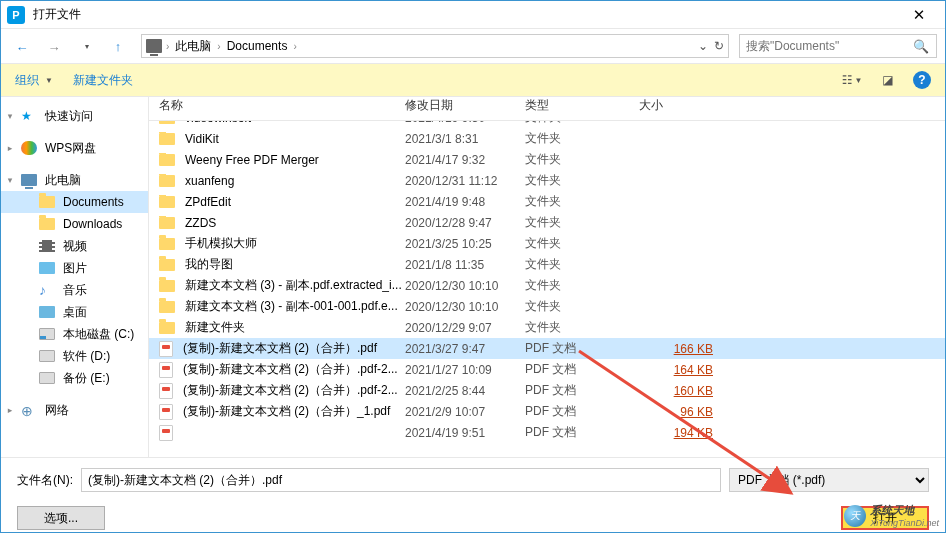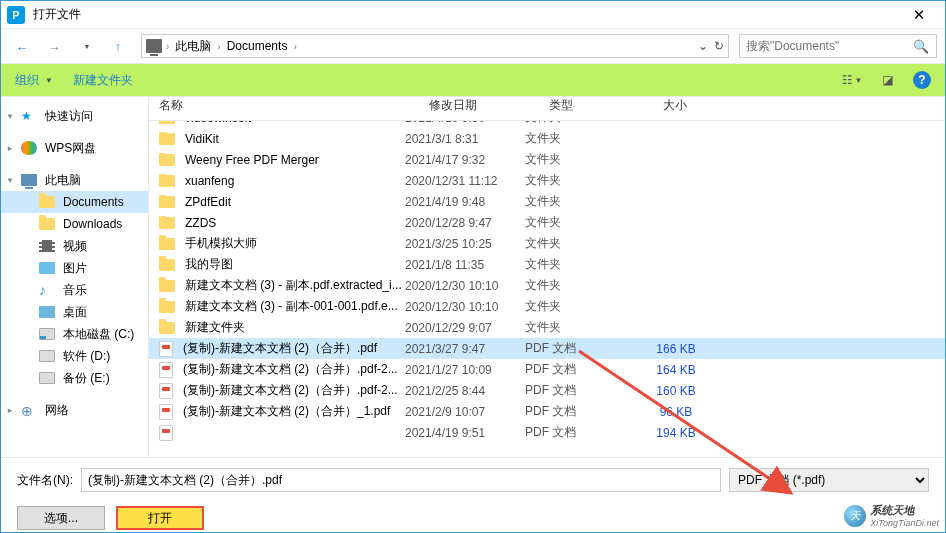--- a/index.html
+++ b/index.html
@@ -13,21 +13,21 @@
 .nav-btn.enabled { color:#1a7fd4; }
 .breadcrumb { flex:1; height:24px; border:1px solid #ccc; display:flex; align-items:center; padding:0 4px; gap:4px; margin:0 4px; }
 .breadcrumb .pc-icon { width:16px; height:14px; background:#666; border-radius:1px; position:relative; }
 .breadcrumb .pc-icon::after{ content:""; position:absolute; bottom:-3px; left:4px; width:8px; height:2px; background:#666; }
 .breadcrumb .sep { color:#888; font-size:10px; }
 .breadcrumb .crumb { padding:0 2px; }
 .breadcrumb .refresh { margin-left:auto; display:flex; gap:6px; color:#555; }
 .searchbox { width:198px; height:24px; border:1px solid #ccc; display:flex; align-items:center; padding:0 6px; color:#888; }
 .searchbox input { border:none; outline:none; flex:1; font-size:12px; color:#888; }
 .searchbox .mag { font-size:13px; }
-.toolbar { height:34px; border-top:1px solid #e8e8e8; border-bottom:1px solid #e8e8e8; display:flex; align-items:center; padding:0 14px; gap:20px; background:#bef264; }
+.toolbar { height:34px; border-top:1px solid #e8e8e8; border-bottom:1px solid #e8e8e8; display:flex; align-items:center; padding:0 14px; gap:20px; background:#fef9c3; }
 .toolbar .tb-link { color:#1a7fd4; font-size:12px; display:flex; align-items:center; gap:4px; }
 .toolbar .right { margin-left:auto; display:flex; align-items:center; gap:14px; color:#555; }
 .toolbar .viewbtn { width:22px; height:18px; display:flex; align-items:center; justify-content:center; }
 .help-icon { width:18px; height:18px; border-radius:50%; background:#1a7fd4; color:#fff; display:flex; align-items:center; justify-content:center; font-size:12px; font-weight:bold; }
 .main { display:flex; height:360px; }
 .sidebar { width:148px; padding:8px 0; border-right:1px solid #e8e8e8; overflow:hidden; }
 .side-item { display:flex; align-items:center; height:22px; padding-left:20px; gap:8px; position:relative; }
 .side-item.sub { padding-left:38px; }
 .side-item.selected { background:#cce8ff; }
 .side-item .chev { position:absolute; left:4px; color:#888; font-size:9px; width:10px; text-align:center; }
@@ -43,40 +43,40 @@
 .si-film::before{left:0}.si-film::after{right:0}
 .si-pic{ width:16px; height:12px; background:#6bbfea; border-radius:1px; }
 .si-music{ color:#4a90d9; font-size:14px; line-height:14px; }
 .si-desk{ width:16px; height:12px; background:#6bb8e0; border-radius:1px; }
 .si-disk{ width:16px; height:12px; background:#ddd; border:1px solid #aaa; border-radius:1px; position:relative; }
 .si-disk.c::after{content:"";position:absolute;bottom:0;left:0;width:6px;height:3px;background:#3a94d0;}
 .si-net{ color:#5a8fb8; font-size:14px; }
 .filepane { flex:1; position:relative; }
 .headers { display:flex; height:24px; border-bottom:1px solid #e8e8e8; align-items:flex-start; font-size:12px; color:#333; }
 .col-name { width:256px; padding-left:10px; }
-.col-date { width:120px;margin-left:24px; }
+.col-date { width:120px; }
 .col-type { width:114px; }
 .col-size { width:90px; }
 .filelist { overflow:hidden; }
 .file-row { display:flex; height:21px; align-items:center; font-size:12px; }
 .file-row.selected { background:#cce8ff; }
 .file-row .fn { width:256px; padding-left:10px; display:flex; align-items:center; gap:10px; white-space:nowrap; overflow:hidden; text-overflow:ellipsis; }
 .file-row .fd { width:120px; color:#555; }
 .file-row .ft { width:114px; color:#555; }
-.file-row .fs { width:90px; color:#1d4ed8; text-align:center; padding-right:16px; }
+.file-row .fs { width:90px; color:#c2410c; text-align:right; padding-right:16px;text-decoration:underline; }
 .ico-folder{ width:16px; height:12px; background:#ffd86b; border-radius:1px; flex-shrink:0; position:relative;}
 .ico-folder::before{content:"";position:absolute;top:-3px;left:0;width:7px;height:3px;background:#ffd86b;border-radius:1px 1px 0 0;}
 .ico-pdf{ width:14px; height:16px; background:#fff; border:1px solid #ccc; border-radius:1px; flex-shrink:0; position:relative;}
 .ico-pdf::after{content:"";position:absolute;top:3px;left:2px;width:8px;height:4px;background:#e74c3c;border-radius:1px;}
 .footer { border-top:1px solid #e8e8e8; padding:10px 16px 12px; }
 .fn-row { display:flex; align-items:center; gap:8px; margin-bottom:14px; }
 .fn-row label { }
 .fn-row .fn-input { flex:1; height:24px; border:1px solid #ccc; padding:0 6px; font-size:12px; }
 .fn-row select { width:200px; height:24px; border:1px solid #ccc; font-size:12px; padding:0 4px; }
-.btn-row { display:flex; justify-content:flex-start; gap:11px; }
+.btn-row { display:flex; justify-content:space-between; gap:11px; }
 .btn { width:88px; height:24px; border:1px solid #adadad; background:#e1e1e1; font-size:12px; }
 .btn.primary { border:2px solid #e74c3c; background:#fde047; font-weight:normal; }
 .arrow-annot { position:absolute; pointer-events:none; }
 .watermark { position:absolute; right:6px; bottom:4px; font-size:11px; color:#777; font-style:italic; display:flex; align-items:center; gap:4px; }
 .watermark .wm-icon { width:22px; height:22px; border-radius:50%; background:radial-gradient(circle at 35% 35%,#9df,#27a); display:flex; align-items:center; justify-content:center; color:#fff; font-size:10px; }
 .droparrow { font-size:8px; color:#555; margin-left:2px; }
 </style>
 </head>
 <body>
 

